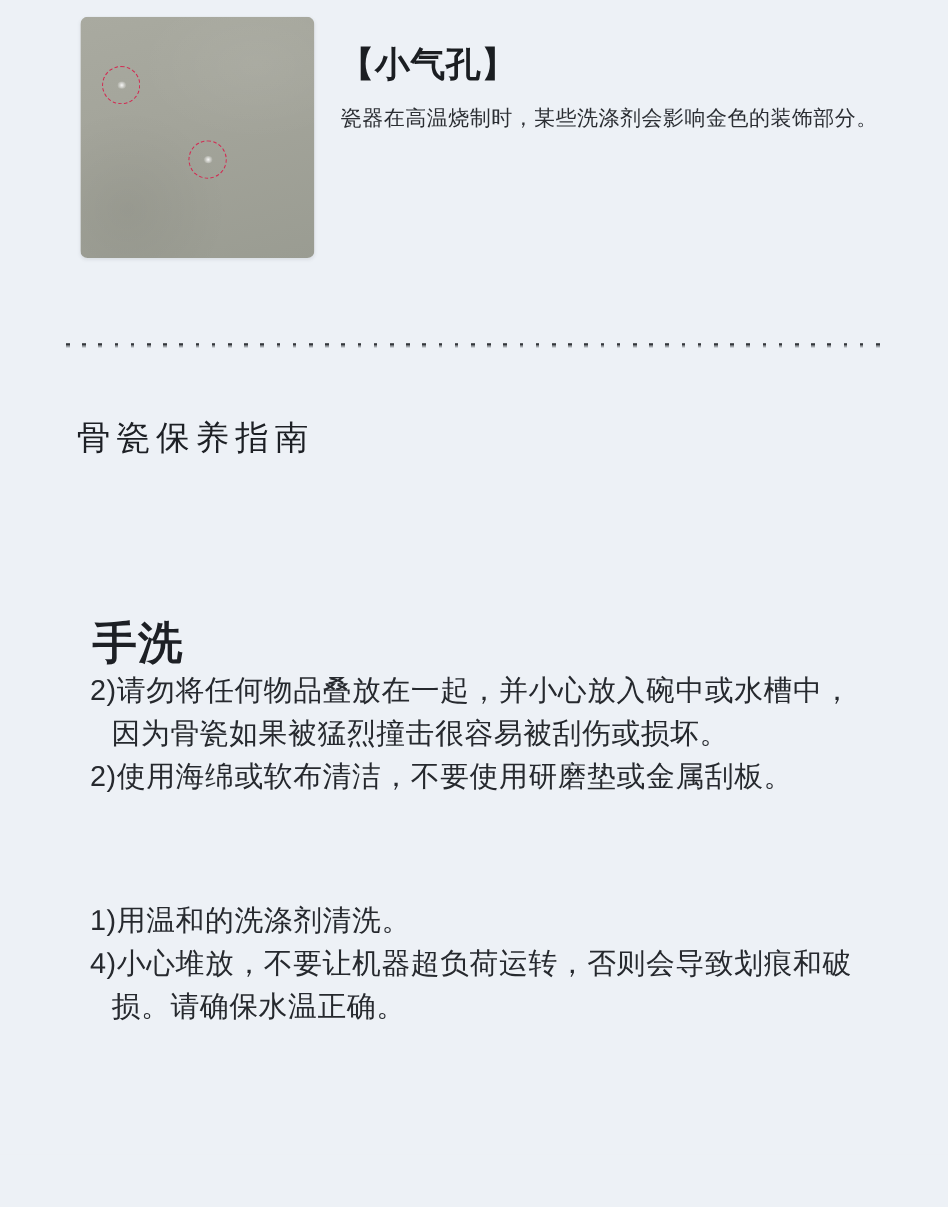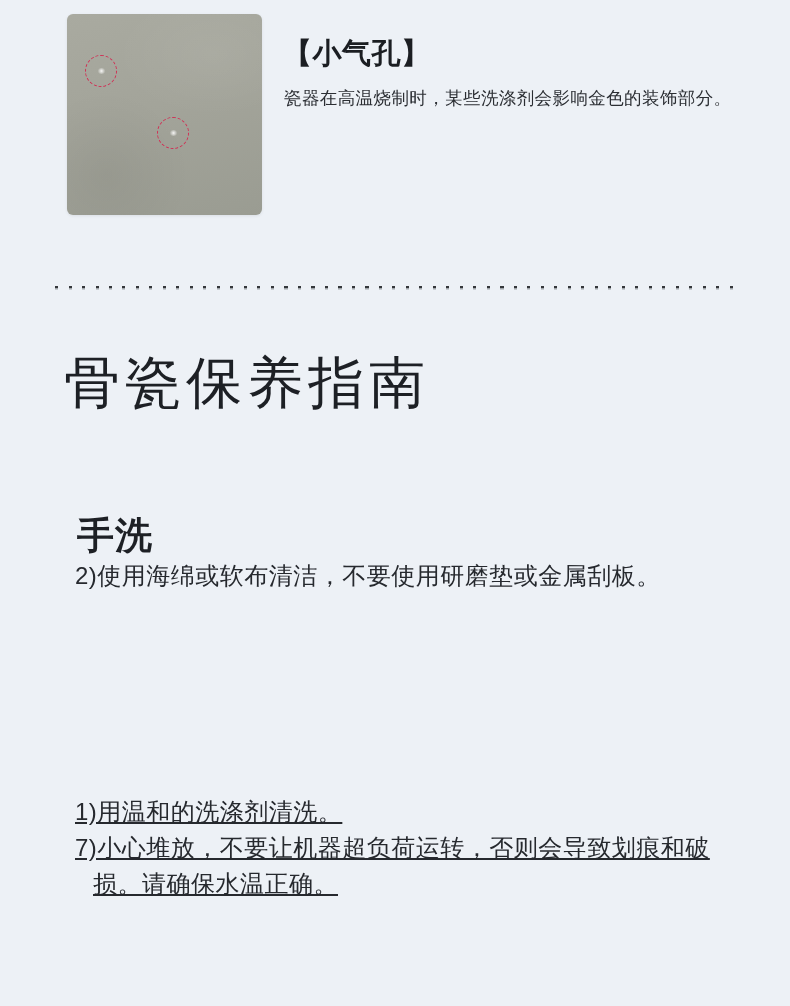--- a/index.html
+++ b/index.html
@@ -66,21 +66,21 @@
       repeating-linear-gradient(90deg, #9ea3a8 0 3px, transparent 3px 13.5px);
     background-size: 100% 2px, 100% 1.5px;
     background-position: 0 0, 0 2px;
     background-repeat: no-repeat, no-repeat;
   }
 
   
   .guide-title {
     position: absolute;
     left: 64px; top: 346px;
-    font-size: 56px;
+    font-size: 28px;
     font-weight: 500;
     letter-spacing: 5px;
     color: #1d2025;
   }
   .guide-intro {
     position: absolute;
     left: 63px; top: 411px;
     width: 668px;
     font-size: 18px;
     line-height: 32px;
@@ -103,21 +103,21 @@
     width: 656px;
     margin: 0; padding: 0;
     list-style: none;
     font-size: 24px;
     line-height: 36px;
     letter-spacing: 0.5px;
     color: #26292e;
     hanging-punctuation: allow-end;
   }
   .list-handwash { top: 558px; }
-  .list-dishwasher { top: 794px; text-decoration: underline; }
+  .list-dishwasher { top: 750px; }
   .instruction-item {
     padding-left: 18px;
     text-indent: -18px;
     margin: 0;
   }
 </style>
 </head>
 <body>
 
 <div class="page">
@@ -136,22 +136,23 @@
   <div class="defect-desc">瓷器在高温烧制时，某些洗涤剂会影响金色的装饰部分。</div>
 
   <div class="divider"></div>
 
   <div class="guide-title">骨瓷保养指南</div>
 
 
   <div class="section-heading heading-handwash">手洗</div>
 
   <ul class="instruction-list list-handwash">
+    <li class="instruction-item">2)请勿将任何物品叠放在一起，并小心放入碗中或水槽中，因为骨瓷如果被猛烈撞击很容易被刮伤或损坏。</li>
     <li class="instruction-item">2)使用海绵或软布清洁，不要使用研磨垫或金属刮板。</li>
   </ul>
 
 
   <ul class="instruction-list list-dishwasher">
     <li class="instruction-item">1)用温和的洗涤剂清洗。</li>
-    <li class="instruction-item">7)小心堆放，不要让机器超负荷运转，否则会导致划痕和破损。请确保水温正确。</li>
+    <li class="instruction-item">4)小心堆放，不要让机器超负荷运转，否则会导致划痕和破损。请确保水温正确。</li>
   </ul>
 
 </div>
 
 </body></html>

